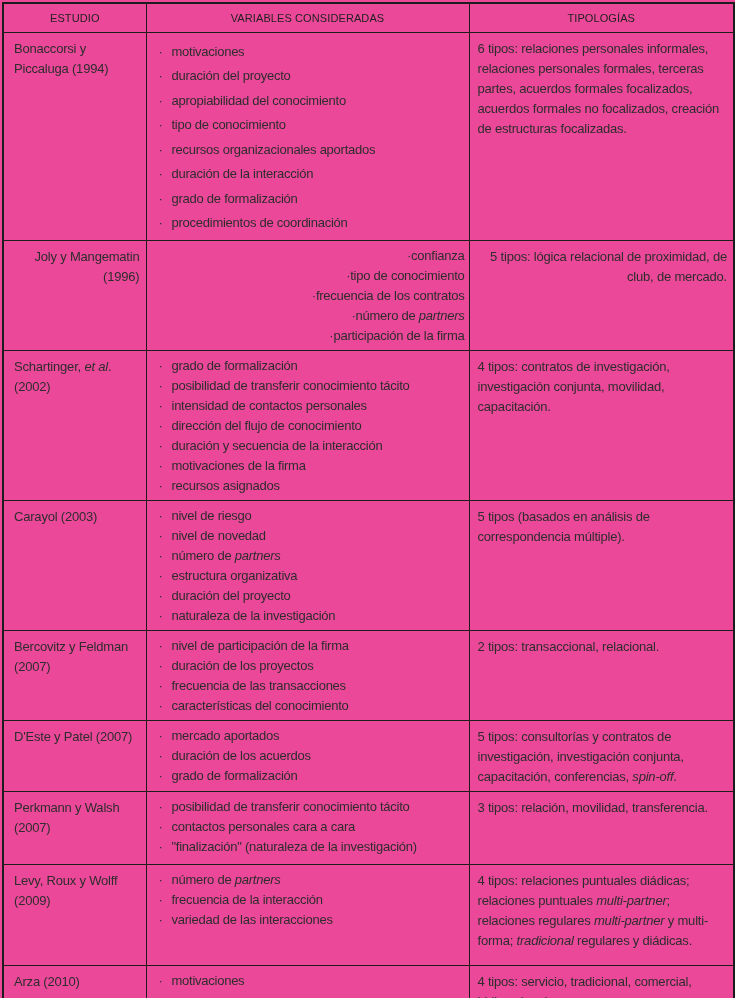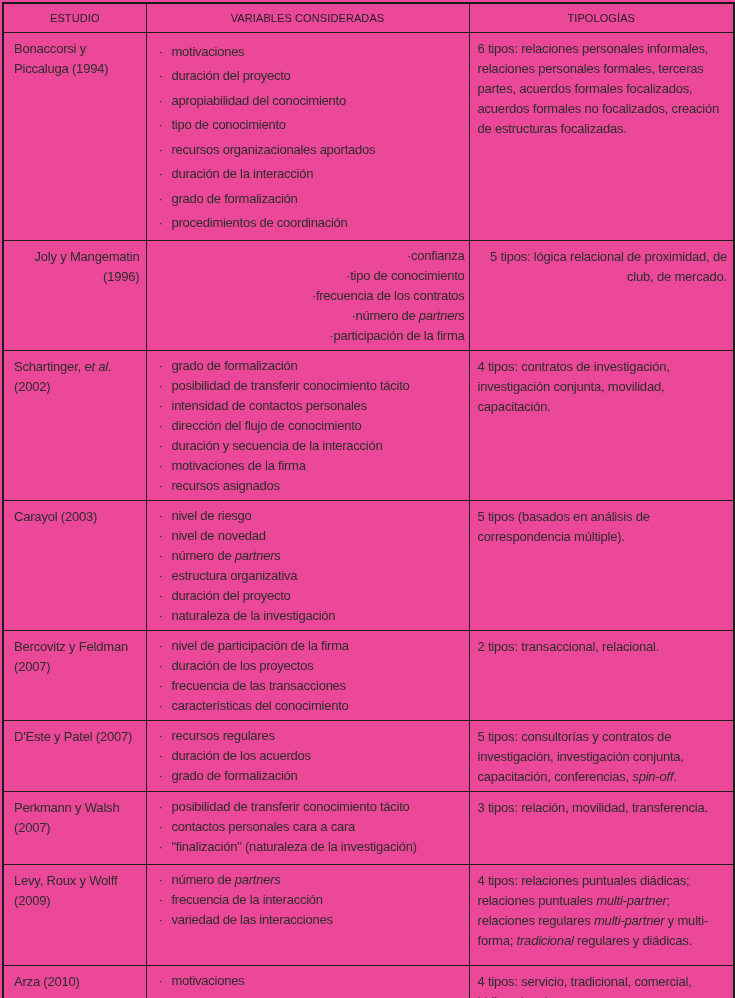--- a/index.html
+++ b/index.html
@@ -185,21 +185,21 @@
             <li>características del conocimiento</li>
           </ul>
         </td>
         <td class="tip">2 tipos: transaccional, relacional.</td>
       </tr>
 
       <tr class="r5">
         <td class="study">D'Este y Patel (2007)</td>
         <td class="vars">
           <ul class="vlist">
-            <li>recursos regulares</li>
+            <li>mercado aportados</li>
             <li>duración de los acuerdos</li>
             <li>grado de formalización</li>
           </ul>
         </td>
         <td class="tip">5 tipos: consultorías y contratos de investigación, investigación conjunta, capacitación, conferencias, <i>spin-off</i>.</td>
       </tr>
 
       <tr class="r6">
         <td class="study">Perkmann y Walsh (2007)</td>
         <td class="vars">

